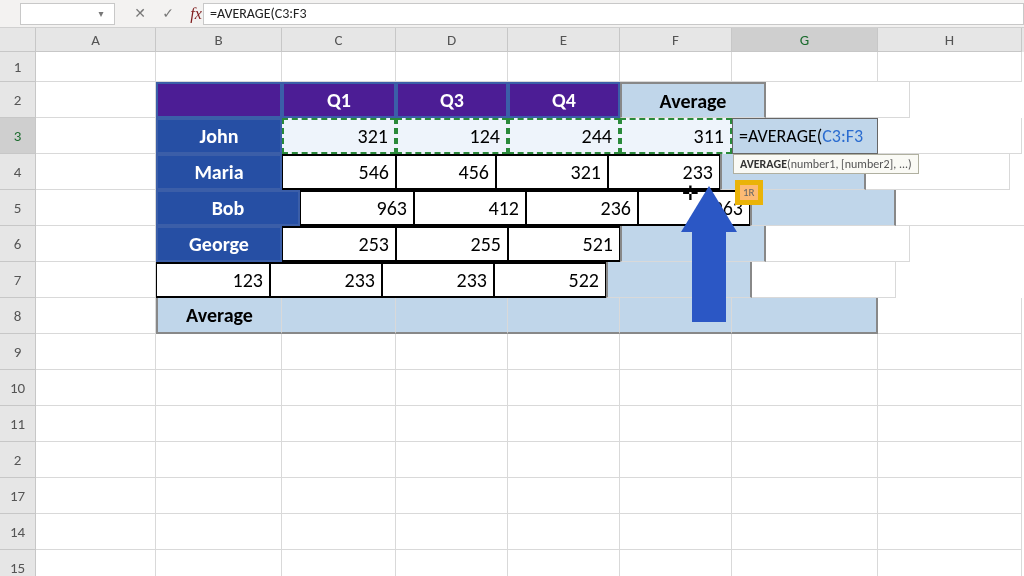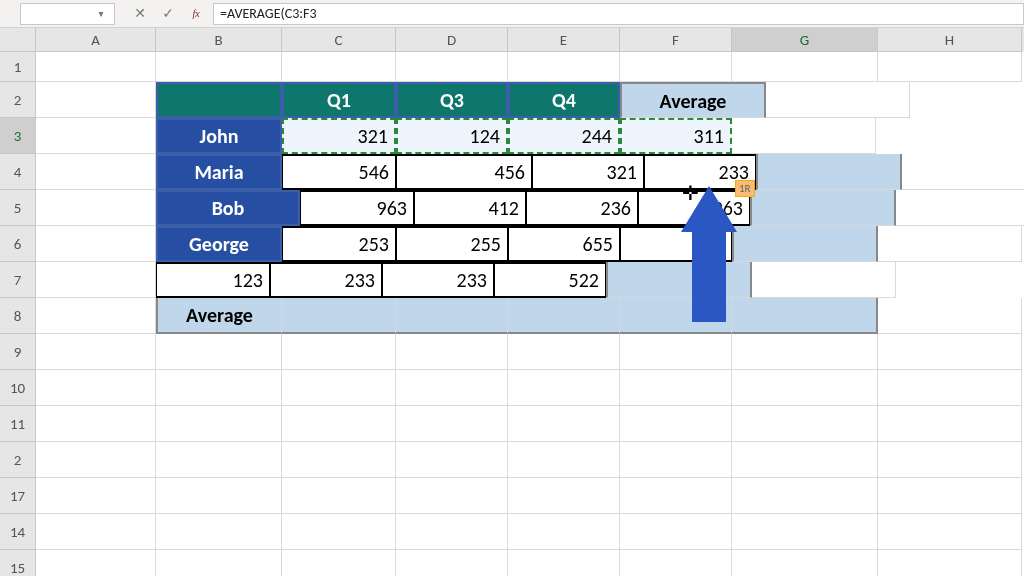--- a/index.html
+++ b/index.html
@@ -44,27 +44,26 @@
       align-items: center;
       gap: 14px;
       margin-left: 18px;
       color: #777;
       font-size: 14px;
     }
     .fn-controls span { width: 14px; text-align: center; }
     .fx-label {
       font-style: italic;
       font-family: "Times New Roman", serif;
-      font-size: 10px;
+      font-size: 16px;
       color:#7f1d1d;
     }
     .formula-input {
       flex: 1;
       height: 22px;
-      margin-left: 10px;
       background: #fff;
       border: 1px solid #c8c8c8;
       display: flex;
       align-items: center;
       padding: 0 6px;
       font-size: 14px;
       color:#222;
     }
     
     
@@ -141,21 +140,21 @@
       border-bottom: 1px solid #d9d9d9;
       font-size: 18px;
       display: flex;
       align-items: center;
       padding: 0 6px;
       background: #fff;
     }
     
     
     .hdr-blue {
-      background: #0f766e;
+      background: #4c1d95;
       color: #fff;
       font-weight: bold;
       font-size: 20px;
       border: 2px solid #3b5ea8;
       justify-content: center;
     }
     .name-blue {
       background: #264fa4;
       color: #fff;
       font-weight: bold;
@@ -267,21 +266,21 @@
       color: #000;
       z-index: 6;
       font-family: Arial, sans-serif;
     }
     
     .rownum-marker {
       position:absolute;
       top:152px;
       left:735px;
       background:#fdba74;
-      border:1px solid #eab308;
+      border:5px solid #eab308;
       font-size:11px;
       color:#666;
       padding:1px 3px;
       z-index:2;
     }
   </style>
 </head>
 <body>
 
 <div class="formula-bar">
@@ -353,28 +352,35 @@
       <div class="cell" style="width:144px"></div>
     </div>
 
     <div class="row" style="height:36px">
       <div class="cell" style="width:120px"></div>
       <div class="cell name-blue" style="width:126px">John</div>
       <div class="cell dcell marching march" style="width:114px;border-left:2px dashed #2a8a3a">321</div>
       <div class="cell dcell marching march" style="width:112px">124</div>
       <div class="cell dcell marching march" style="width:112px">244</div>
       <div class="cell dcell marching march" style="width:112px;border-right:2px dashed #2a8a3a">311</div>
+      <div class="cell formula-cell" style="width:146px">
+        <span>=AVERAGE(</span>
+          <span class="fref">C3:F3</span>
+        <div class="tooltip">
+          <b>AVERAGE</b><span>(number1, [number2], ...)</span>
+        </div>
+      </div>
       <div class="cell" style="width:144px"></div>
     </div>
 
     <div class="row" style="height:36px">
       <div class="cell" style="width:120px"></div>
       <div class="cell name-blue" style="width:126px">Maria</div>
       <div class="cell dcell" style="width:114px">546</div>
-      <div class="cell dcell" style="width:136px">456</div>
+      <div class="cell dcell" style="width:100px">456</div>
       <div class="cell dcell" style="width:112px">321</div>
       <div class="cell dcell" style="width:112px">233</div>
       <div class="cell avg-col" style="width:146px"></div>
       <div class="cell" style="width:144px"></div>
     </div>
 
     <div class="row" style="height:36px">
       <div class="cell" style="width:120px"></div>
       <div class="cell name-blue" style="width:144px">Bob</div>
       <div class="cell dcell" style="width:114px">963</div>
@@ -383,21 +389,20 @@
       <div class="cell dcell" style="width:112px">963</div>
       <div class="cell avg-col" style="width:146px"></div>
       <div class="cell" style="width:144px"></div>
     </div>
 
     <div class="row" style="height:36px">
       <div class="cell" style="width:120px"></div>
       <div class="cell name-blue" style="width:126px">George</div>
       <div class="cell dcell" style="width:114px">253</div>
       <div class="cell dcell" style="width:112px">255</div>
-      <div class="cell dcell" style="width:112px">655</div>
       <div class="cell dcell" style="width:112px">521</div>
       <div class="cell avg-col" style="width:146px"></div>
       <div class="cell" style="width:144px"></div>
     </div>
 
     <div class="row" style="height:36px">
       <div class="cell" style="width:120px"></div>
       <div class="cell dcell" style="width:114px">123</div>
       <div class="cell dcell" style="width:112px">233</div>
       <div class="cell dcell" style="width:112px">233</div>

